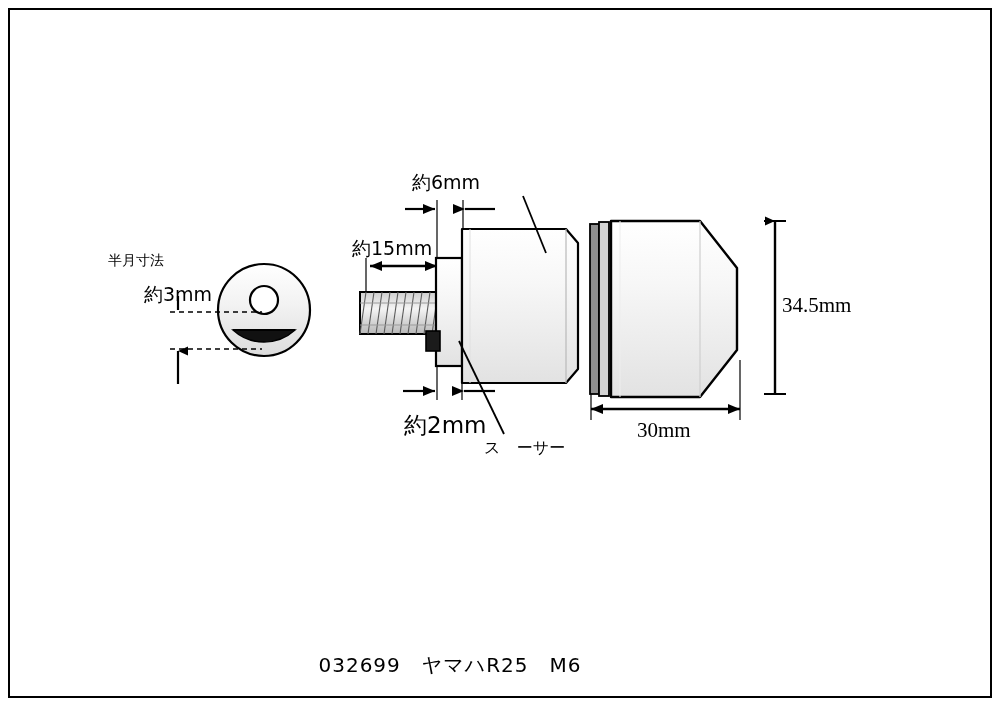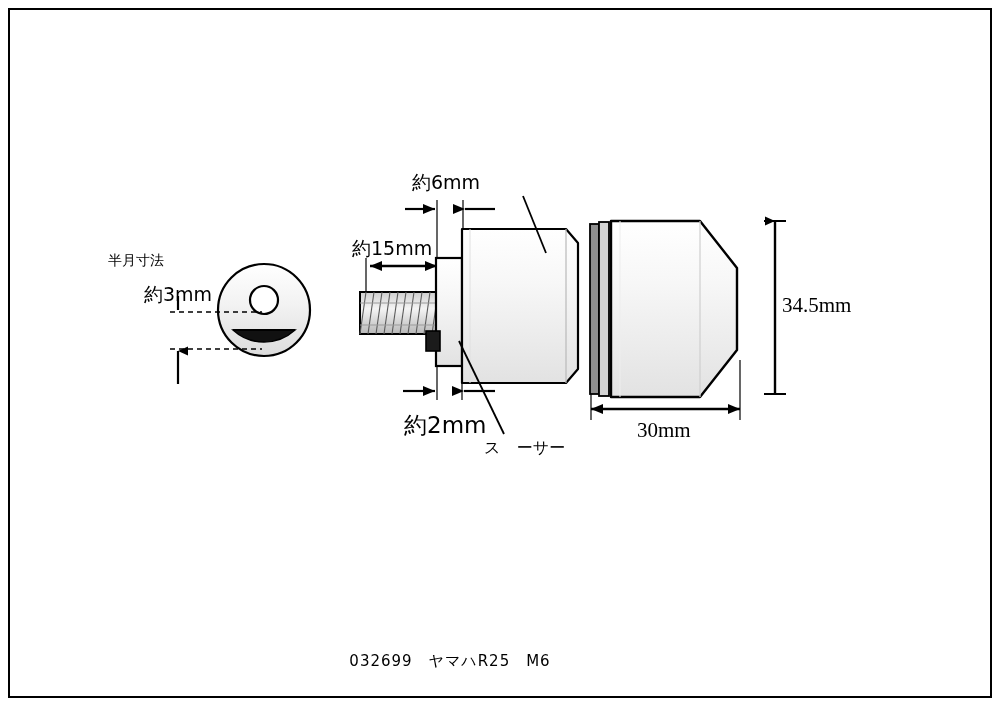--- a/index.html
+++ b/index.html
@@ -43,21 +43,21 @@
   }
   .lbl-jp {
     font-family: "DejaVu Sans", "Liberation Sans", sans-serif;
   }
   #caption {
     position: absolute;
     left: 0;
     top: 652px;
     width: 900px;
     text-align: center;
-    font-size: 15px;
+    font-size: 20px;
     color: #000000;
     font-family: "DejaVu Sans", "Liberation Sans", sans-serif;
     letter-spacing: 1px;
   }
 </style>
 </head>
 <body>
 
 <div id="page">
 

